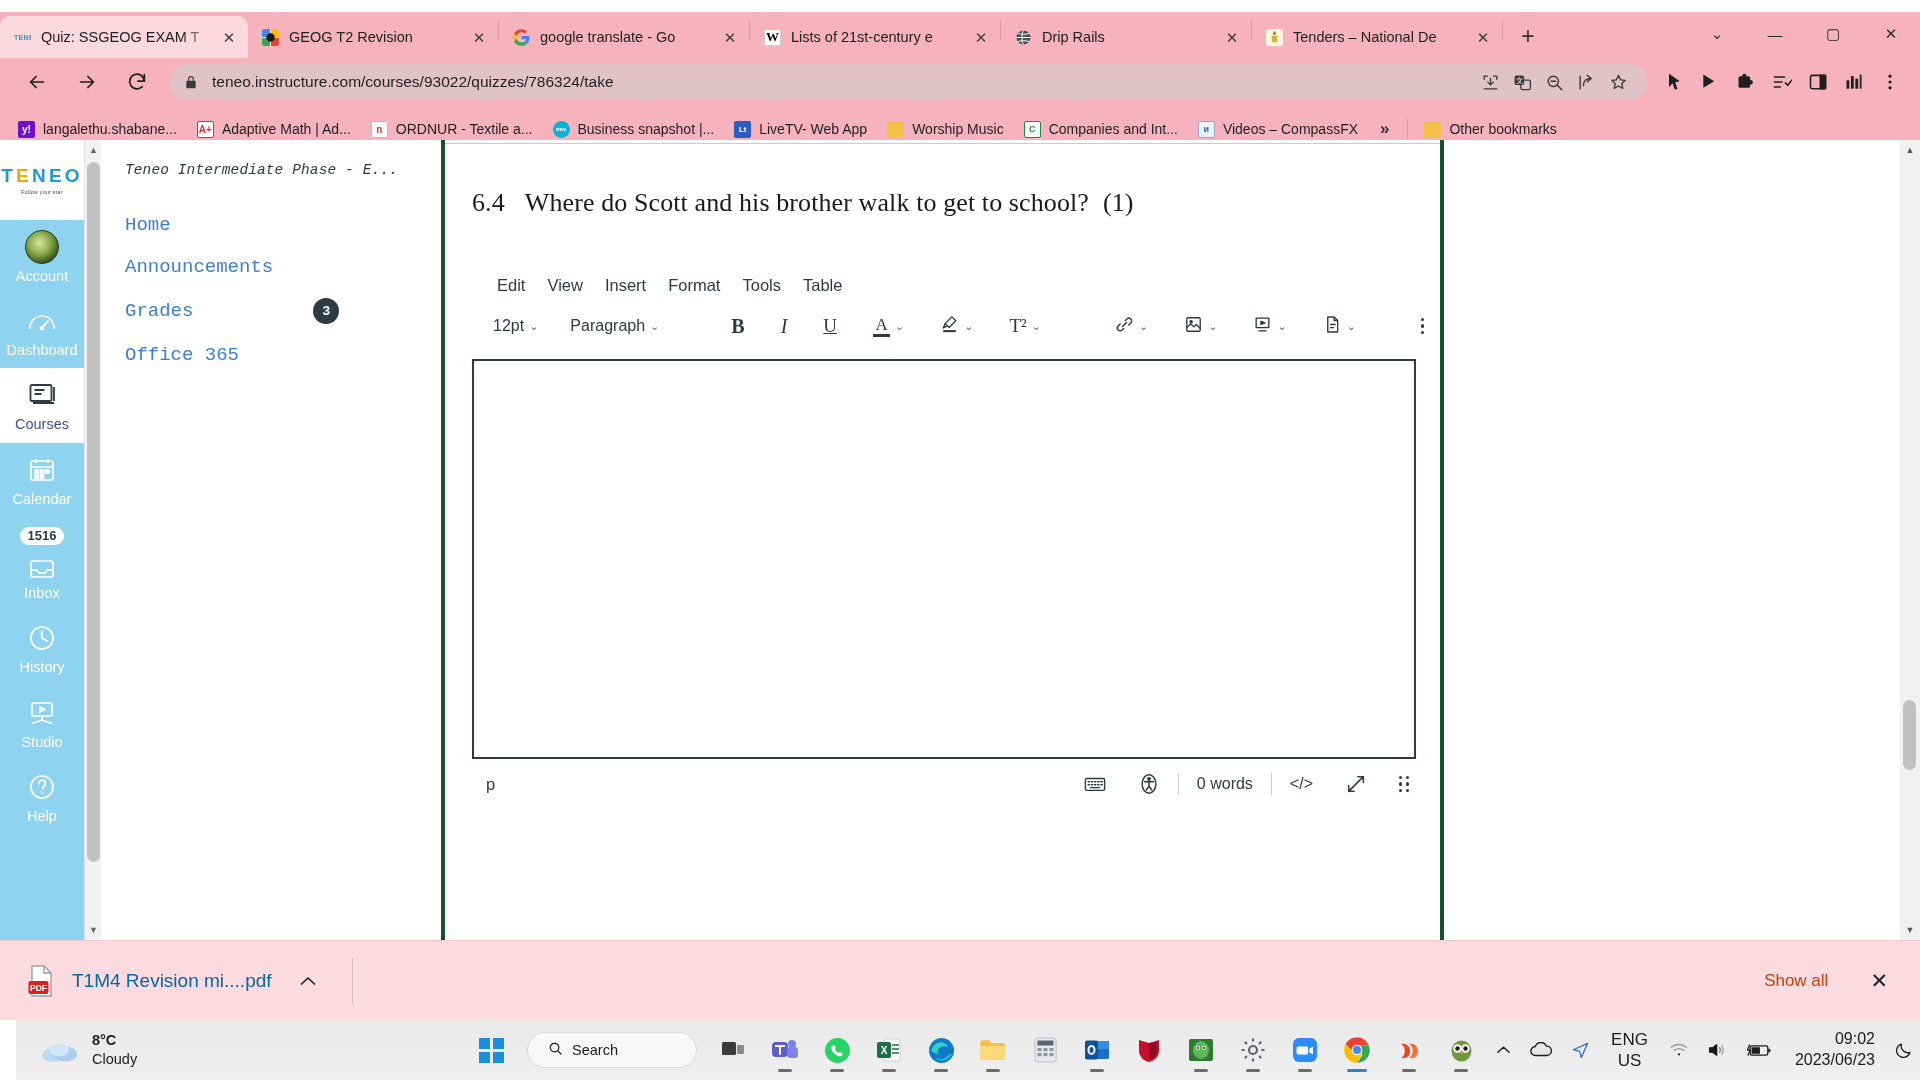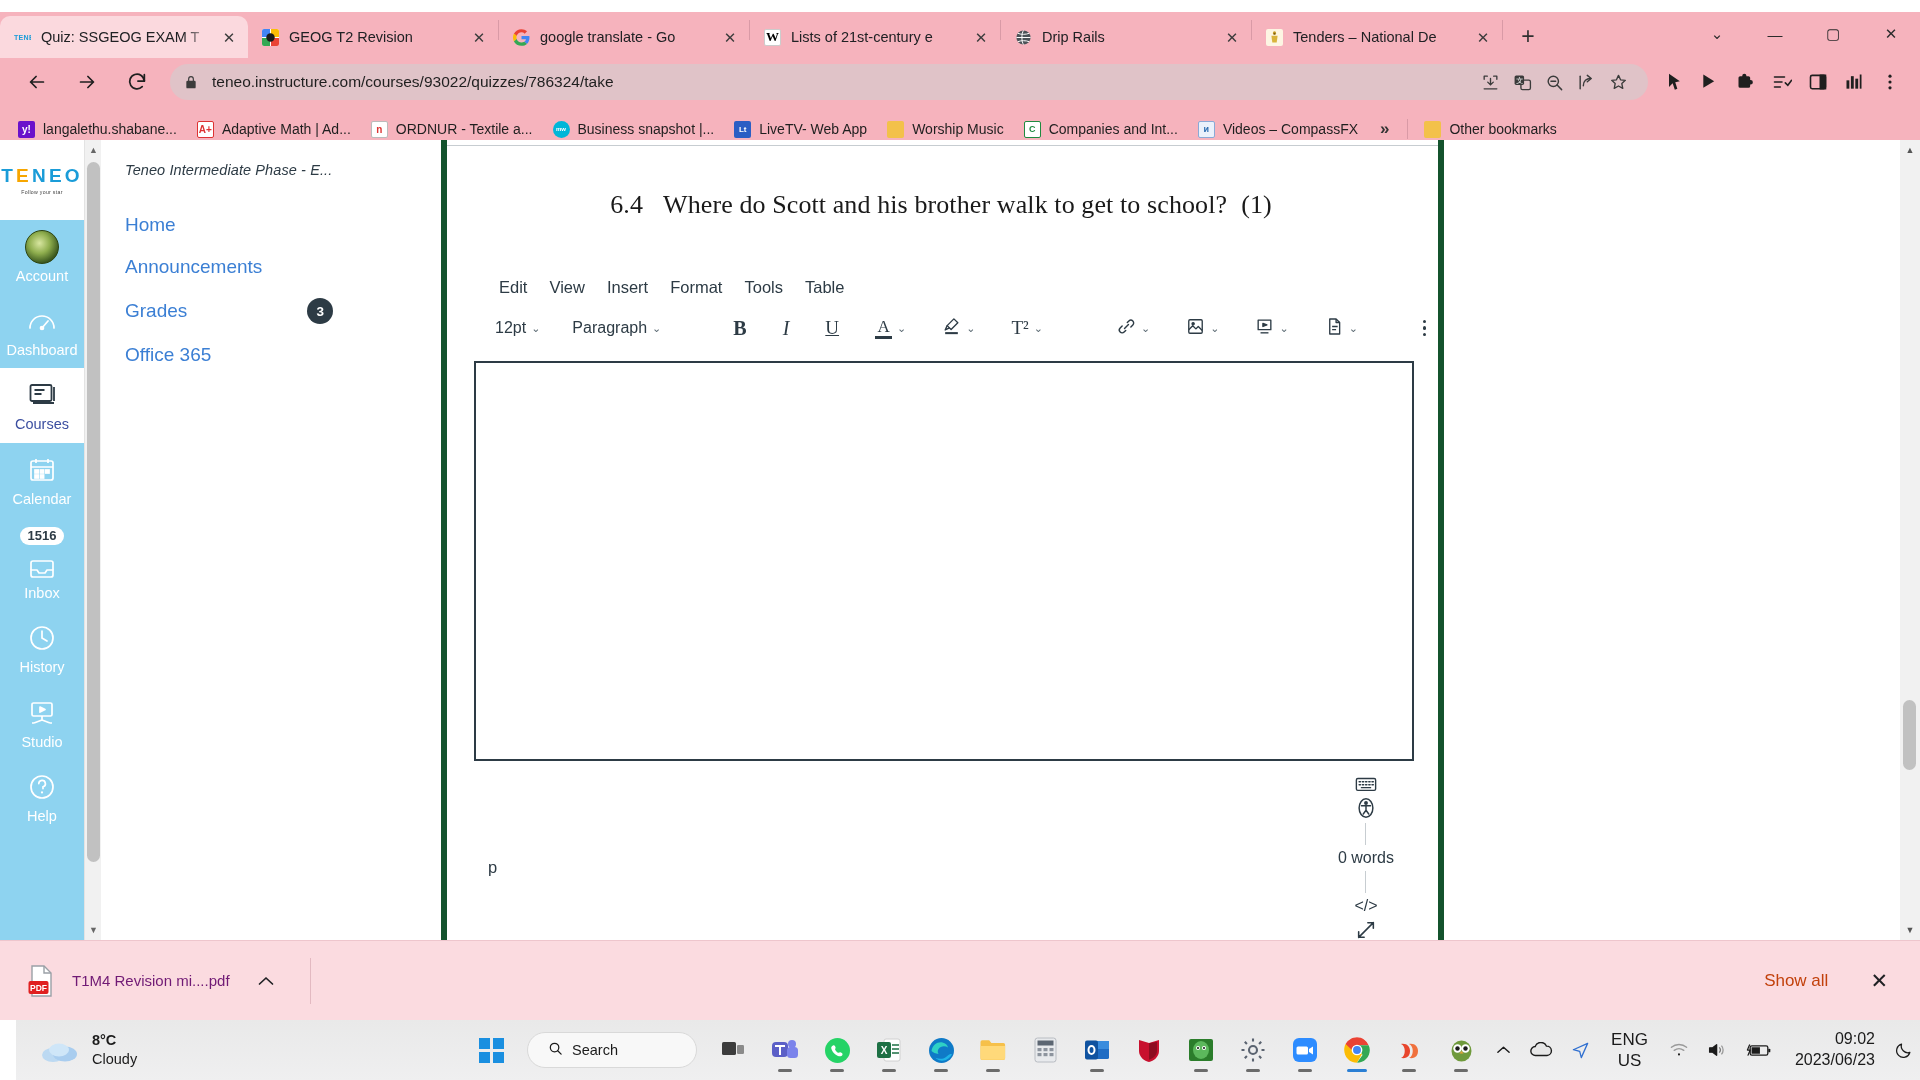--- a/index.html
+++ b/index.html
@@ -155,20 +155,21 @@
     position:absolute; left:0; width:17px; height:20px; display:flex; align-items:center; justify-content:center;
     font-size:9px; color:#666;
   }
   .gnav-scroll .arrU { top:0; }
   .gnav-scroll .arrD { bottom:0; }
 
   
   .cnav {
     position: absolute; left: 101px; top: 0; width: 340px; height: 800px; background: #fff;
     padding: 22px 0 0 24px;
+    font-family: Liberation Mono, monospace;
   }
   .cnav-title {
     font-size: 14.5px; font-style: italic; color: #2d3b45; margin-bottom: 26px;
     letter-spacing: .1px;
   }
   .cnav-item {
     font-size: 19px; color: #3b7fd4; padding: 10px 0; display:flex; align-items:center;
   }
   .cnav-item .clabel { flex: 0 0 auto; }
   .cnav-badge {
@@ -177,24 +178,23 @@
     display:flex; align-items:center; justify-content:center; margin-left: 120px;
   }
 
   
   .quizarea {
     position: absolute; left: 441px; top: 0; width: 1458px; height: 800px;
     background: #fff; overflow: hidden;
   }
   .qcard {
     position: absolute; left: 0px; top: -20px; width: 1003px;
-    border: 6px solid #14532d; background: #fff;
+    border: 4px solid #14532d; background: #fff;
     border-radius: 3px;
     height: 935px;
-    text-align: center;
   }
   .qcard-top-strip { height: 20px; border-bottom: 1px solid #c7cdd1; }
   .qtext {
     padding: 44px 30px 0 27px; font-family: "Liberation Serif", serif;
     font-size: 26px; color: #1a1a1a; letter-spacing: .1px;
   }
   .qtext .qnum { margin-right: 20px; }
   .qtext .qmark { margin-left: 14px; }
 
   
@@ -219,21 +219,21 @@
   .tb-kebab i { width:3.5px; height:3.5px; background:#2d3b45; border-radius:50%; display:block;}
 
   .rce-body {
     margin: 8px 0 0 0; border: 2px solid #2d3b45; height: 400px; background:#fff;
   }
   .rce-status {
     display: flex; align-items: center; padding: 14px 6px 6px 14px;
     font-size: 16px; color: #2d3b45;
   }
   .rce-status .path { font-size: 16.5px; }
-  .rce-status .right { margin-left: auto; display: flex; align-items: center; gap: 4px; flex-direction: column; }
+  .rce-status .right { margin-left: auto; display: flex; align-items: center; gap: 4px; }
   .rce-status .right .seg { padding: 0 14px; display:flex; align-items:center; }
   .rce-status .vdiv { width:1px; height:22px; background:#c7cdd1; }
   .grip { display:grid; grid-template-columns: repeat(2, 4px); gap:3px; margin-left:14px;}
   .grip i { width:3.2px; height:3.2px; background:#2d3b45; border-radius:50%; }
 
   
   .pagescroll {
     position: absolute; right: 0; top: 0; width: 20px; height: 800px; background: #f1f1f1;
   }
   .pagescroll .thumb { position: absolute; left: 3px; top: 560px; width: 13px; height: 70px; background:#c1c1c1; border-radius:7px;}
@@ -244,21 +244,21 @@
   .dlbar {
     position: absolute; left: 0; top: 940px; width: 1920px; height: 80px;
     background: #fbdbe0; display: flex; align-items: center; padding: 0 18px;
     border-top: 1px solid #eec6cd;
   }
   .dl-item { display:flex; align-items:center; padding: 0 8px; }
   .dl-ico {
     width: 30px; height: 34px; margin-right: 16px; position: relative;
     display:flex; align-items:flex-end; justify-content:center;
   }
-  .dl-name { font-size: 15px; color: #701a75; }
+  .dl-name { font-size: 19px; color: #0369a1; }
   .dl-caret { margin-left: 28px; font-size: 14px; color:#202124; }
   .dl-sep { width:1px; height:46px; background:#e3b9c1; margin-left: 28px; }
   .dl-showall {
     margin-left: auto; color: #c2410c; font-size: 17px; padding: 8px 18px; border-radius:6px;
   }
   .dl-close { font-size: 21px; color:#202124; padding: 6px 14px; margin-left: 10px; }
 
   
   .taskbar {
     position: absolute; left: 16px; top: 1020px; width: 1920px; height: 60px;

